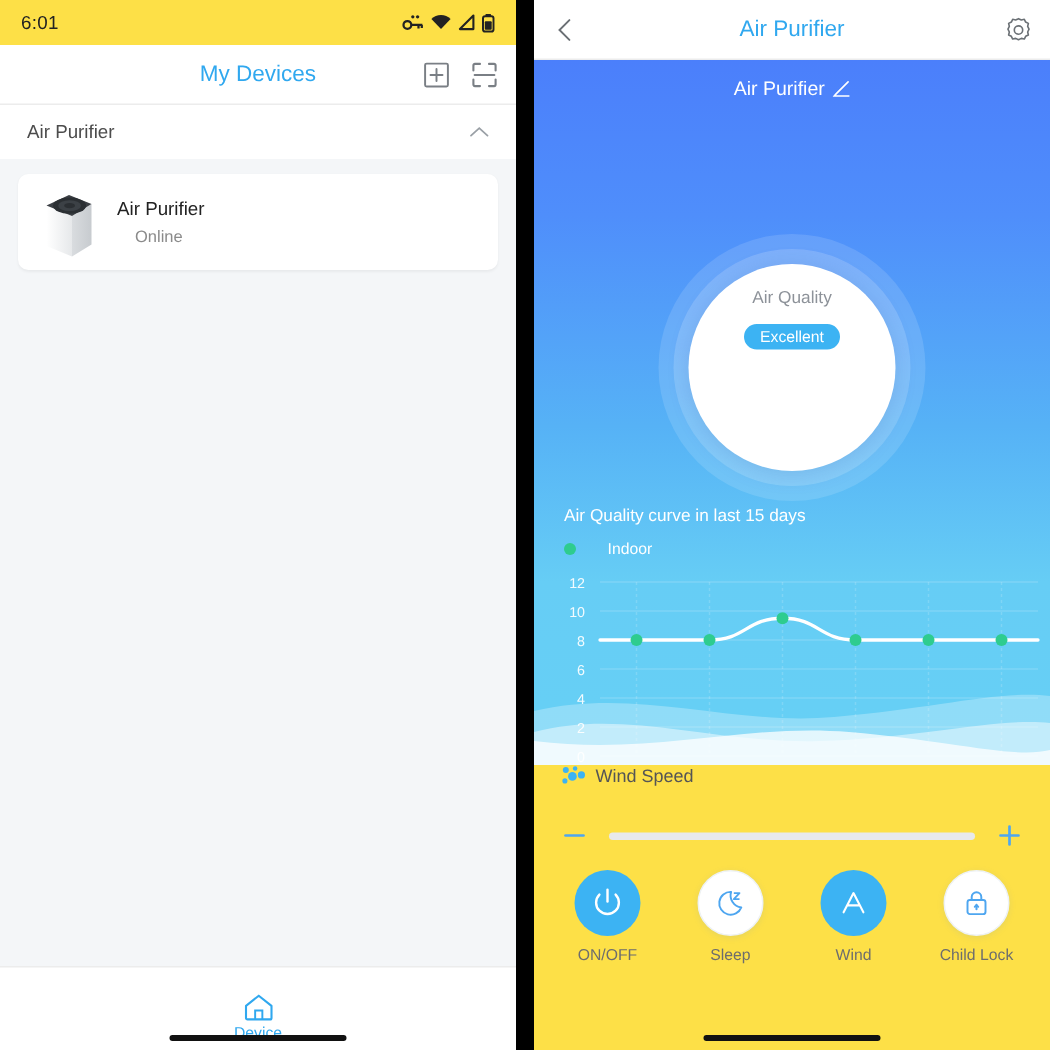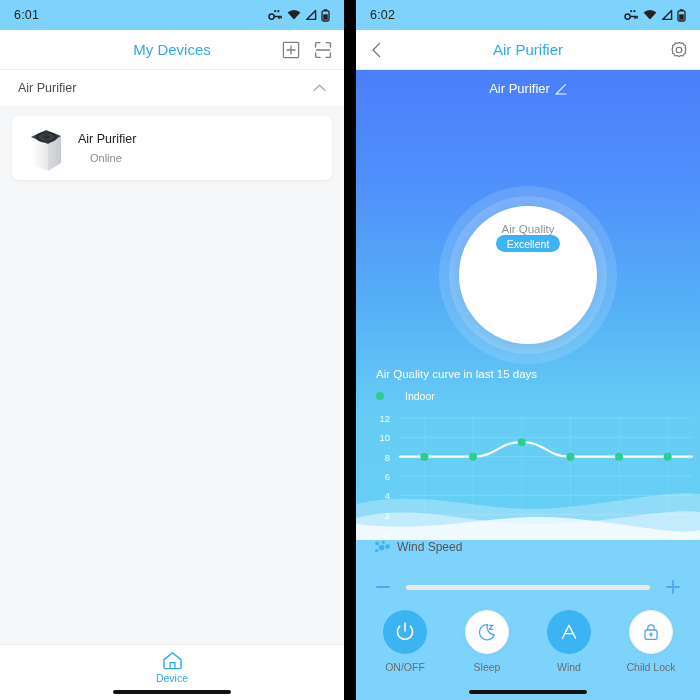--- a/index.html
+++ b/index.html
@@ -6,21 +6,21 @@
   html, body {
     width: 700px; height: 700px;
     background: #000;
     font-family: "Liberation Sans", sans-serif;
     overflow: hidden;
   }
   .screens { display: flex; width: 700px; height: 700px; }
   .phone {
     position: relative;
     width: 344px; height: 700px;
-    background: #7dd3fc;
+    background: #fde047;
     overflow: hidden;
   }
   .phone.left { margin-right: 12px; }
 
   
   .statusbar {
     height: 30px;
     display: flex; align-items: center; justify-content: space-between;
     padding: 0 14px;
     font-size: 12.5px; color: #222; letter-spacing: .2px;
@@ -58,21 +58,21 @@
   }
   .device-thumb { width: 44px; height: 48px; margin-right: 10px; flex: 0 0 auto; }
   .device-meta { display: flex; flex-direction: column; }
   .device-name { font-size: 12.5px; color: #222; margin-bottom: 6px; }
   .device-status { font-size: 11px; color: #8b8b8b; padding-left: 12px; }
 
   .tabbar {
     position: absolute; left: 0; bottom: 0;
     width: 100%; height: 56px;
     background: #fff; border-top: 1px solid #ececec;
-    display: flex; align-items: flex-start;
+    display: flex; align-items: flex-end;
   }
   .tabbar-inner { display: flex; width: 100%; height: 44px; }
   .tab {
     flex: 1; display: flex; flex-direction: column;
     align-items: center; justify-content: center; gap: 2px;
     cursor: pointer;
   }
   .tab-label { font-size: 10.5px; color: #8d8d8d; }
   .tab.active .tab-label { color: #30a8ef; }
   .home-indicator {
@@ -105,21 +105,21 @@
   .aq-circle {
     position: absolute; left: 50%; top: 136px; transform: translate(-50%,0);
     width: 138px; height: 138px; border-radius: 50%;
     background: #fff;
     display: flex; flex-direction: column; align-items: center;
     box-shadow: 0 2px 14px rgba(40,90,180,.18);
   }
   .aq-label { font-size: 11.5px; color: #8d9299; margin-top: 17px; }
   .aq-value { font-size: 47px; color: #3cb3f3; line-height: 1; margin-top: 7px; font-weight: 400; }
   .aq-badge {
-    background: #3cb3f3; color: #fff;
+    margin-top: 11px; background: #3cb3f3; color: #fff;
     font-size: 10.5px; border-radius: 9px; padding: 2.5px 11px;
   }
 
   .chart-title { position: absolute; left: 20px; top: 298px; color: #fff; font-size: 11.5px; }
   .chart-legend {
     position: absolute; left: 20px; top: 320px;
     display: flex; align-items: center; gap: 21px;
     color: #fff; font-size: 10.5px;
   }
   .legend-dot { width: 8px; height: 8px; border-radius: 50%; background: #2ecc8f; display:block; }
@@ -233,42 +233,20 @@
           </svg>
           <span class="tab-label">Device</span>
         </div>
       </div>
       <div class="home-indicator"></div>
     </div>
   </div>
 
   <div class="phone right">
 
-    <div class="statusbar">
-      <span>6:02</span>
-      <span class="status-icons">
-        <svg width="15" height="12" viewBox="0 0 15 12">
-          <circle cx="3.6" cy="7.6" r="2.6" fill="none" stroke="#222" stroke-width="1.5"></circle>
-          <path d="M6.2 7.6 H13.6 M11 7.6 V10 M13.2 7.6 V9.6" stroke="#222" stroke-width="1.5" fill="none"></path>
-          <circle cx="7.2" cy="2.2" r="1.1" fill="#222"></circle>
-            <circle cx="10.4" cy="2.2" r="1.1" fill="#222"></circle>
-        </svg>
-        <svg width="14" height="12" viewBox="0 0 14 12">
-          <path d="M7 10.4 L0.6 3.6 A9 9 0 0 1 13.4 3.6 Z" fill="#222"></path>
-        </svg>
-        <svg width="12" height="12" viewBox="0 0 12 12">
-          <path d="M10.6 1.4 V10.4 H1.6 Z" fill="none" stroke="#222" stroke-width="1.4" stroke-linejoin="round"></path>
-        </svg>
-        <svg width="9" height="13" viewBox="0 0 9 13">
-          <rect x="1" y="1.8" width="7" height="10.2" rx="1.4" fill="none" stroke="#222" stroke-width="1.3"></rect>
-          <rect x="2.6" y="0.3" width="3.8" height="1.6" rx=".6" fill="#222"></rect>
-          <rect x="2.2" y="5.2" width="4.6" height="5.6" rx=".6" fill="#222"></rect>
-        </svg>
-      </span>
-    </div>
 
     <div class="appbar">
       <span class="appbar-actions" style="left:12px;right:auto;">
         <svg class="icon-btn" viewBox="0 0 18 18">
           <path d="M11.6 2.4 L5 9 L11.6 15.6" fill="none" stroke="#6b7075" stroke-width="1.3" stroke-linecap="round"></path>
         </svg>
       </span>
       <span class="appbar-title">Air Purifier</span>
       <span class="appbar-actions">
         <svg class="icon-btn" viewBox="0 0 20 20">

